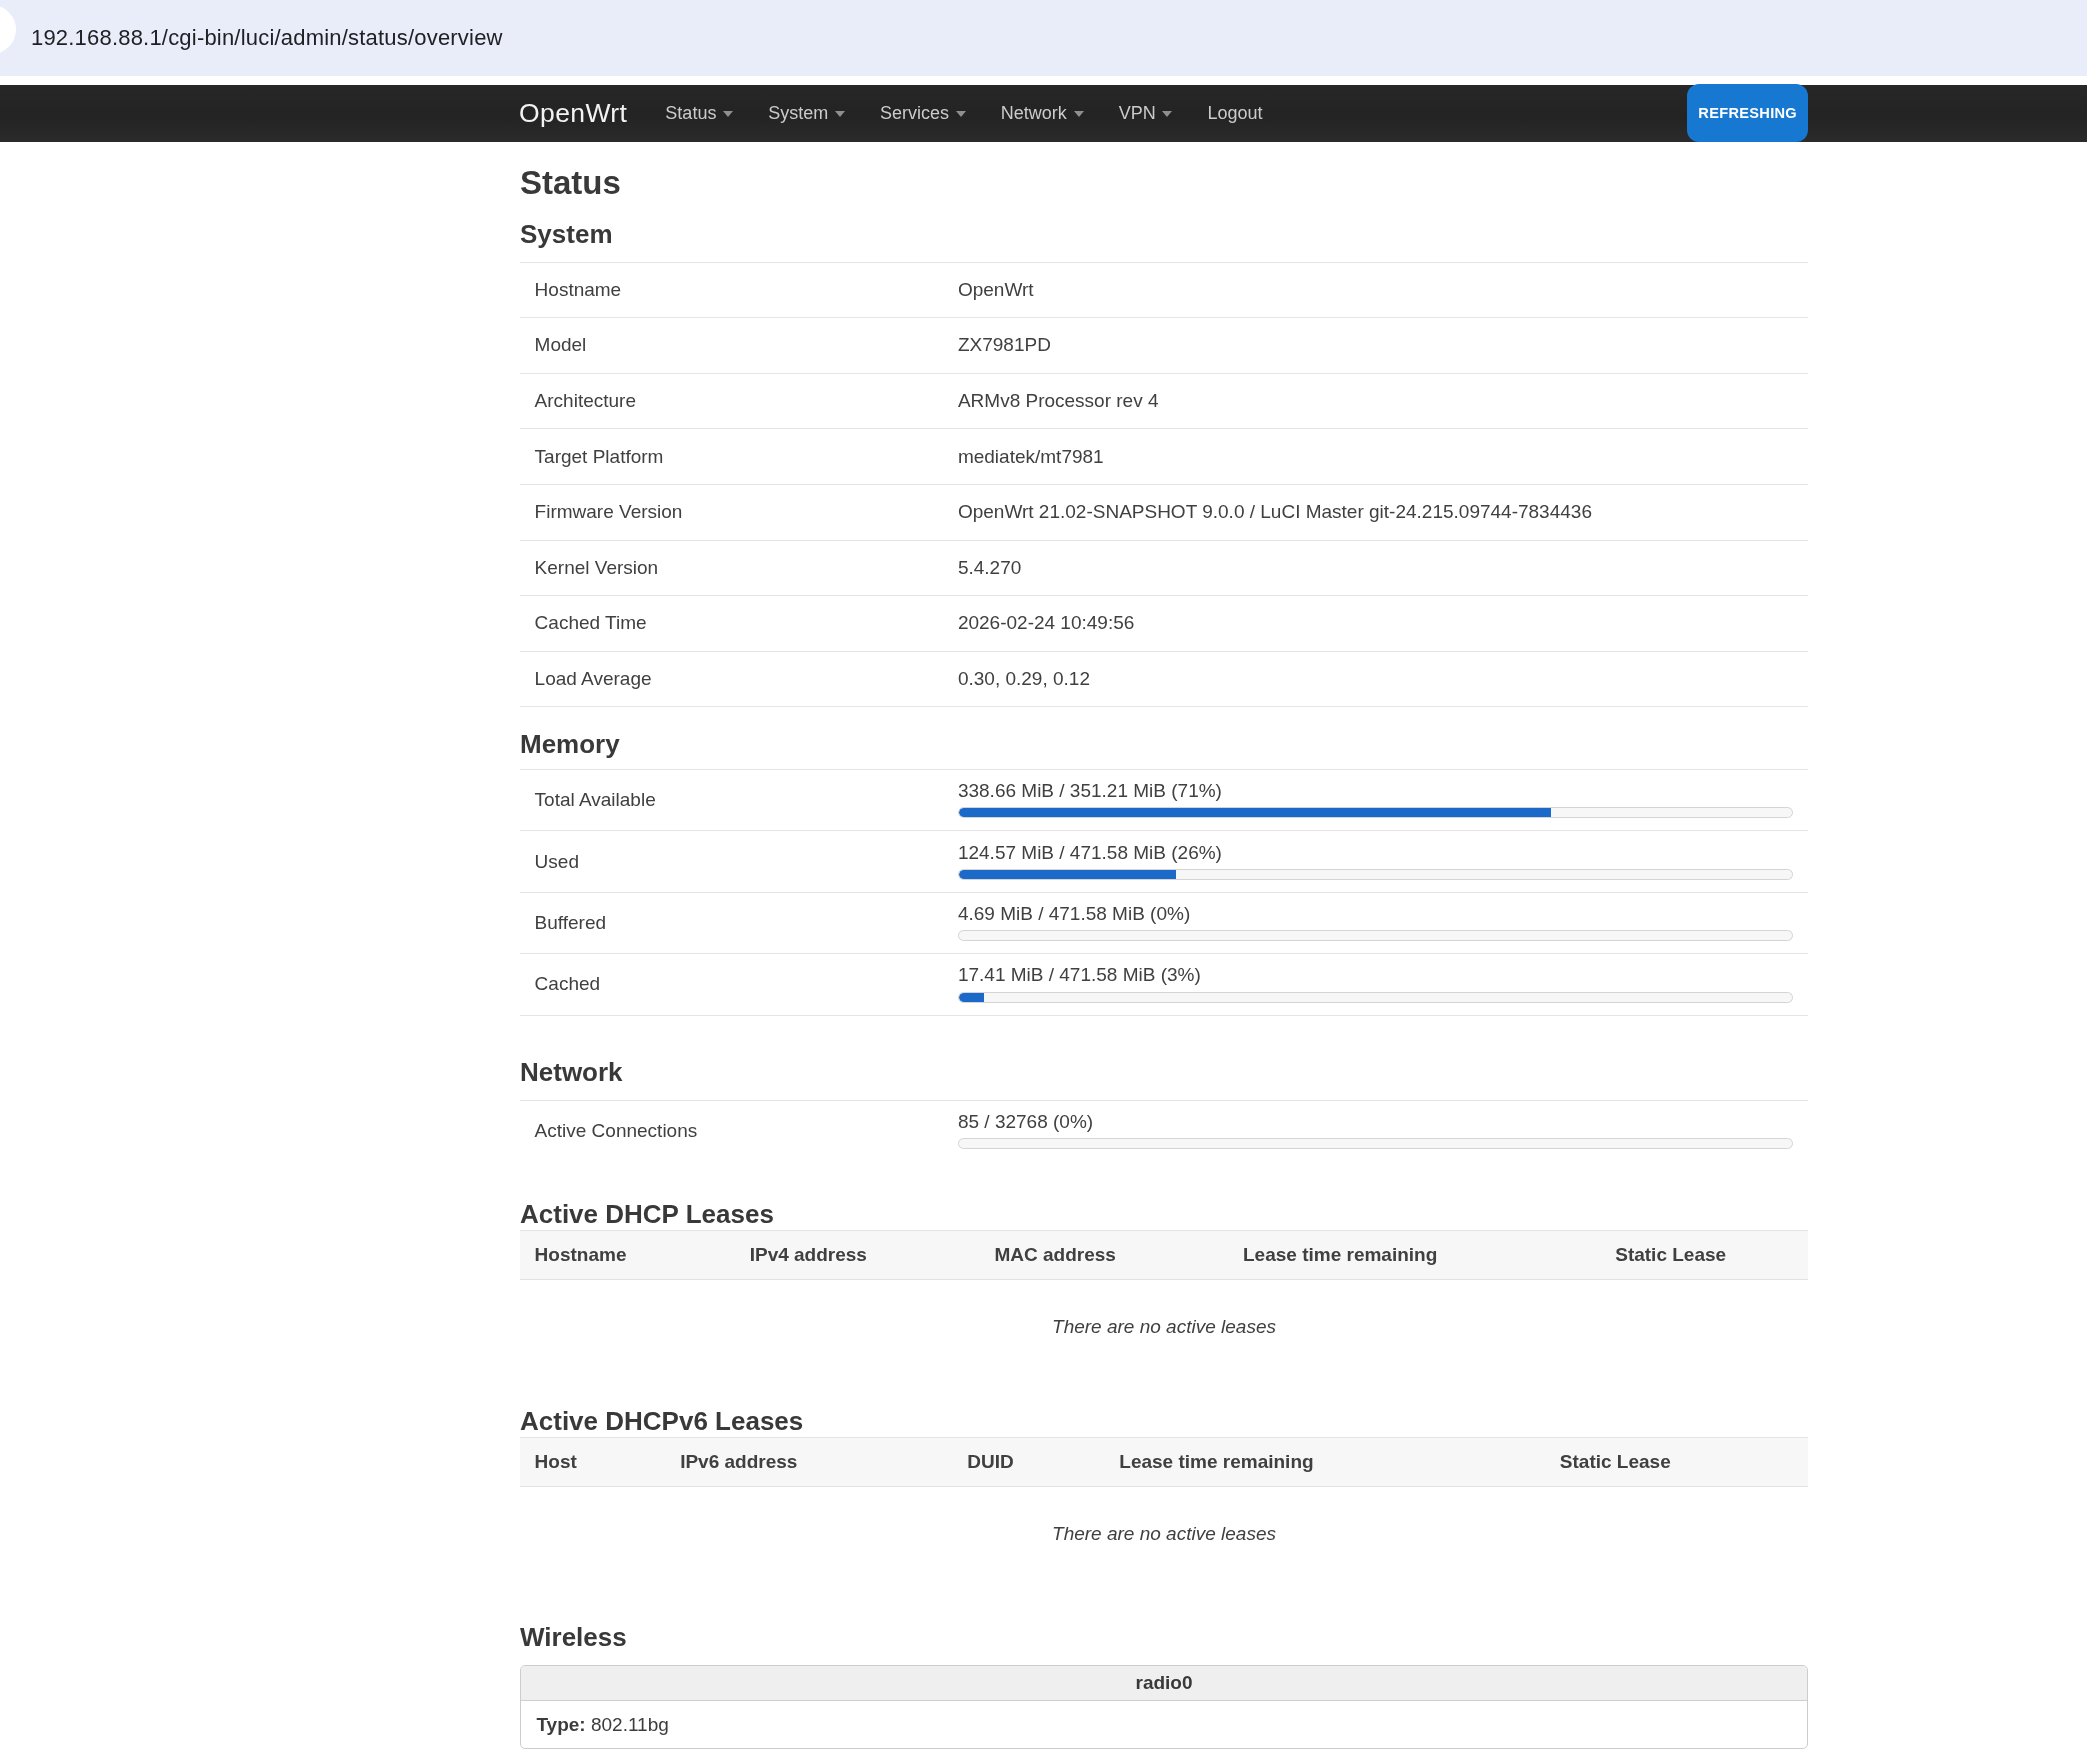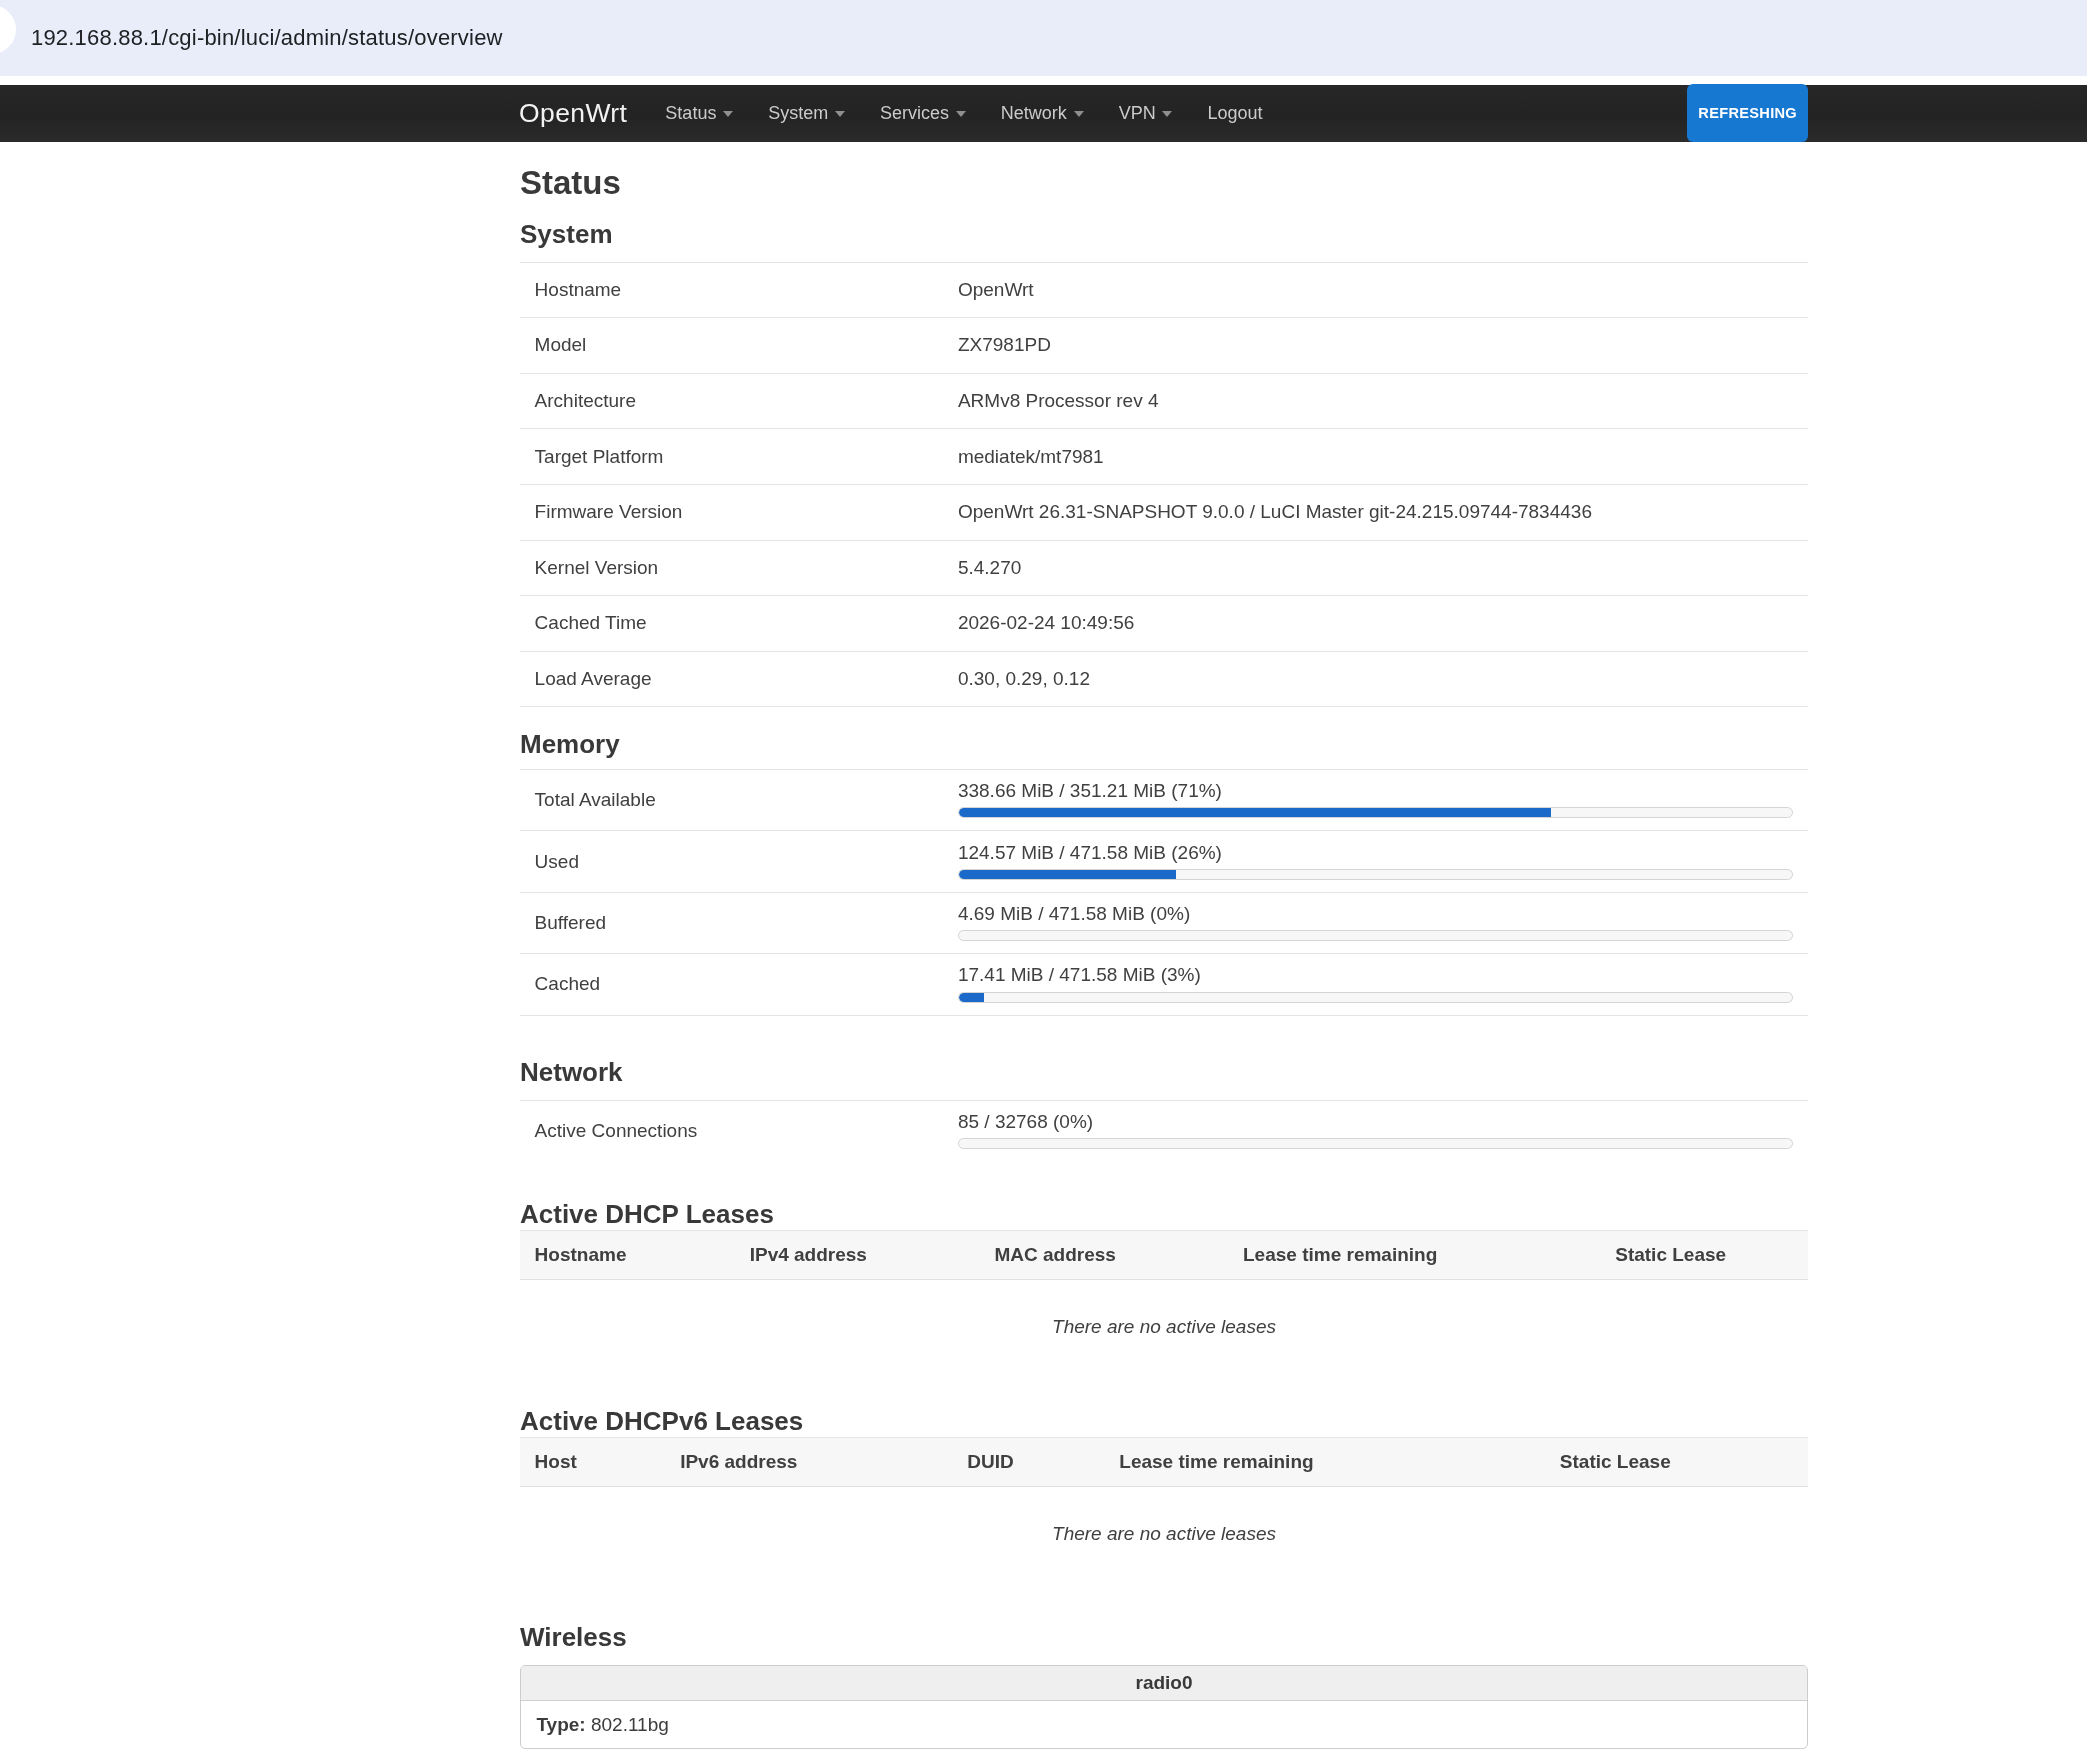--- a/index.html
+++ b/index.html
@@ -51,21 +51,21 @@
   .caret {
     width: 0; height: 0; margin-left: 6.8px; margin-top: 2.6px;
     border-left: 5.1px solid transparent;
     border-right: 5.1px solid transparent;
     border-top: 6px solid #8f8f8f;
   }
   .refresh-badge {
     margin-left: auto;
     background: #1778d2; color: #ffffff;
     font-size: 14.6px; font-weight: 700; letter-spacing: 0.3px;
-    padding: 21px 11px; border-radius: 6px; cursor: pointer;
+    padding: 21px 11px; border-radius: 12px; cursor: pointer;
   }
   
   .content { margin-left: 520px; width: 1288px; color: #404040; }
   .page-title {
     margin-top: 22px;
     font-size: 33px; font-weight: 700; color: #393939;
   }
   .section-heading {
     font-size: 26px; font-weight: 700; color: #393939;
   }
@@ -190,21 +190,21 @@
     <tr>
           <td class="kv-label">Architecture</td>
           <td class="kv-value">ARMv8 Processor rev 4</td>
         </tr>
     <tr>
           <td class="kv-label">Target Platform</td>
           <td class="kv-value">mediatek/mt7981</td>
         </tr>
     <tr>
           <td class="kv-label">Firmware Version</td>
-          <td class="kv-value">OpenWrt 26.31-SNAPSHOT 9.0.0 / LuCI Master git-24.215.09744-7834436</td>
+          <td class="kv-value">OpenWrt 21.02-SNAPSHOT 9.0.0 / LuCI Master git-24.215.09744-7834436</td>
         </tr>
     <tr>
           <td class="kv-label">Kernel Version</td>
           <td class="kv-value">5.4.270</td>
         </tr>
     <tr>
           <td class="kv-label">Cached Time</td>
           <td class="kv-value">2026-02-24 10:49:56</td>
         </tr>
     <tr>

